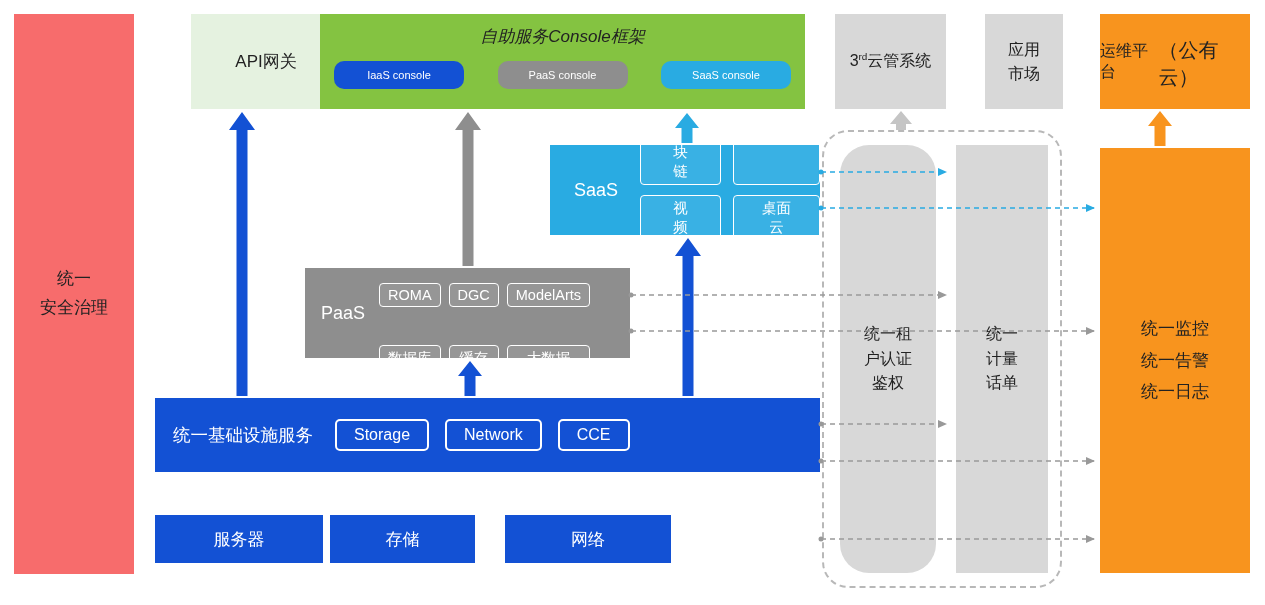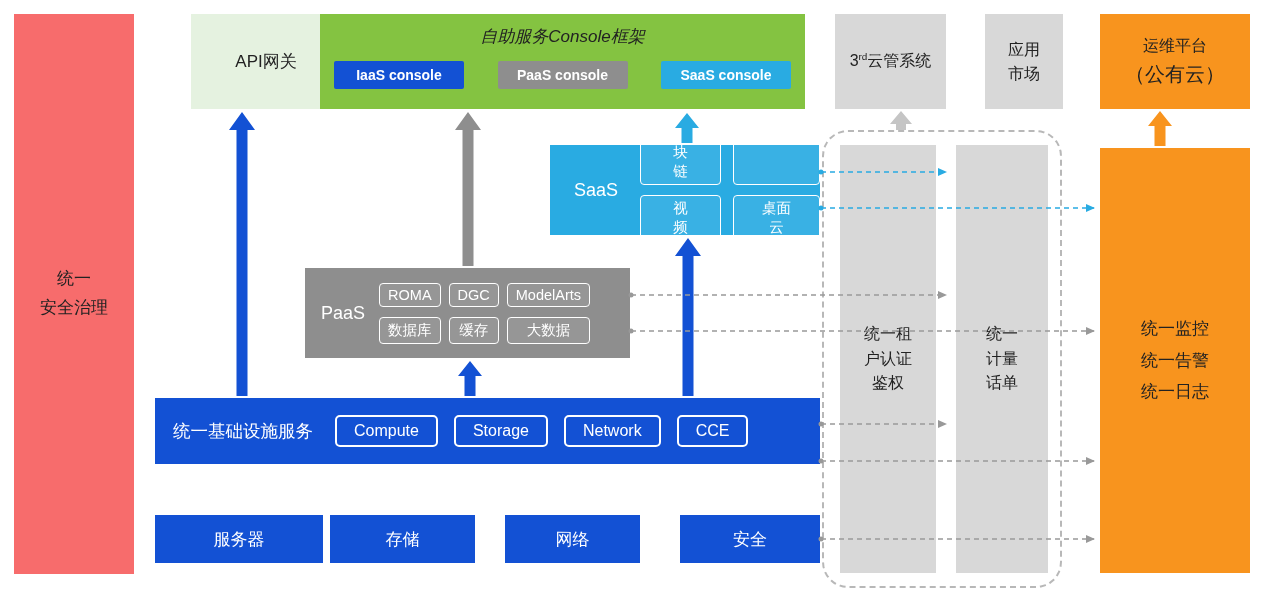--- a/index.html
+++ b/index.html
@@ -12,49 +12,49 @@
   .canvas{position:relative;width:1265px;height:605px;background:#fff;overflow:hidden;}
   .box{position:absolute;display:flex;align-items:center;justify-content:center;color:var(--text_dark);}
   .pre{white-space:pre-line;text-align:center;}
 
   #sec{left:14px;top:14px;width:120px;height:560px;background:var(--red);font-size:17px;line-height:1.7;}
   #api{left:155px;top:14px;width:150px;height:95px;background:var(--pale_green);font-size:17px;margin-left:36px;}
 
   #console{left:320px;top:14px;width:485px;height:95px;background:var(--green);flex-direction:column;justify-content:flex-start;}
   .console-title{margin-top:11px;font-size:17px;color:var(--text_dark);font-style:italic;}
   .console-btns{display:flex;justify-content:space-between;width:100%;padding:0 14px;margin-top:13px;}
-  .cbtn{width:130px;height:28px;display:flex;align-items:center;justify-content:center;color:#fff;font-size:14px;border-radius:2px;font-weight:bold;}
+  .cbtn{width:130px;height:28px;display:flex;align-items:center;justify-content:center;color:#fff;font-size:11px;border-radius:10px;}
   .cbtn.iaas{background:var(--blue);} .cbtn.paas{background:var(--gray_box);} .cbtn.saas{background:var(--cyan);text-align:right;}
 
   #cms{left:835px;top:14px;width:111px;height:95px;background:var(--light_gray);font-size:16px;}
   #cms sup{font-size:0.62em;vertical-align:super;}
   #market{left:985px;top:14px;width:78px;height:95px;background:var(--light_gray);font-size:16px;line-height:1.5;}
-  #om{left:1100px;top:14px;width:150px;height:95px;background:var(--orange);flex-direction:column;}
+  #om{left:1100px;top:14px;width:150px;height:95px;background:var(--orange);flex-direction:row;}
   .om1{font-size:16px;} .om2{font-size:20px;margin-top:4px;}
 
   #saasbox{left:550px;top:145px;width:270px;height:90px;background:var(--cyan);justify-content:flex-start;}
   .saas-label{margin-left:24px;color:#fff;font-size:18px;}
   .grid2{margin-left:22px;display:grid;grid-template-columns:auto auto;gap:10px 12px;}
   .chip{border:1.5px solid #fff;border-radius:4px;color:#fff;font-size:14.5px;padding:3px 26px;text-align:center;background:rgba(255,255,255,.08);}
 
   #paasbox{left:305px;top:268px;width:325px;height:90px;background:var(--gray_box);justify-content:flex-start;}
   .paas-label{margin-left:16px;color:#fff;font-size:18px;}
   .grid3{margin-left:14px;display:grid;grid-template-columns:auto auto auto;gap:10px 8px;}
-  .grid3 .chip{padding:3px 8px;}
+  .grid3 .chip{padding:3px 8px;margin-top:28px;}
 
-  #infra{left:155px;top:398px;width:665px;height:66px;background:var(--blue);justify-content:flex-start;}
+  #infra{left:155px;top:398px;width:665px;height:74px;background:var(--blue);justify-content:flex-start;}
   .infra-label{margin-left:18px;color:#fff;font-size:17.5px;}
   .infra-chips{display:flex;gap:16px;margin-left:22px;}
   .chip-lg{border:2px solid #fff;border-radius:5px;color:#fff;font-size:16px;padding:5px 17px;}
 
   .hw{top:515px;height:48px;background:var(--blue);color:#fff;font-size:17px;}
-  #hw0{left:155px;width:168px;} #hw1{left:330px;width:145px;} #hw2{left:505px;width:135px;} #hw3{left:680px;width:140px;}
+  #hw0{left:155px;width:168px;} #hw1{left:330px;width:145px;} #hw2{left:505px;width:166px;} #hw3{left:680px;width:140px;}
 
   #group{position:absolute;left:822px;top:130px;width:240px;height:458px;border:2px dashed #B8B8B8;border-radius:26px;}
-  #auth{left:840px;top:145px;width:96px;height:428px;background:var(--light_gray);font-size:16px;line-height:1.55;}
+  #auth{left:840px;top:145px;width:96px;height:428px;background:var(--light_gray);font-size:16px;line-height:1.55;border-radius:29px;}
   #meter{left:956px;top:145px;width:92px;height:428px;background:var(--light_gray);font-size:16px;line-height:1.55;}
   #monitor{left:1100px;top:148px;width:150px;height:425px;background:var(--orange);font-size:17px;line-height:1.85;}
 
   svg.overlay{position:absolute;left:0;top:0;z-index:20;pointer-events:none;}
   .fill-blue{fill:var(--blue);} .fill-gray{fill:var(--gray_box);} .fill-cyan{fill:var(--cyan);}
   .fill-lgray{fill:var(--arrow_light_gray);} .fill-orange{fill:var(--orange);}
   .dash{fill:none;stroke-dasharray:5 4;stroke-width:1.6px;}
   .s-cyan{stroke:var(--cyan);} .s-gray{stroke:var(--dash_gray);}
   .mk-cyan{fill:var(--cyan);} .mk-gray{fill:var(--dash_gray);}
   .d-cyan{fill:var(--cyan);} .d-gray{fill:var(--dash_gray);}
@@ -114,31 +114,29 @@
       <div class="chip">ModelArts</div>
       <div class="chip">数据库</div>
       <div class="chip">缓存</div>
       <div class="chip">大数据</div>
     </div>
   </div>
 
   <div class="box" id="infra">
     <span class="infra-label">统一基础设施服务</span>
     <div class="infra-chips">
-      <div class="chip-lg">Compute</div>
       <div class="chip-lg">Storage</div>
       <div class="chip-lg">Network</div>
       <div class="chip-lg">CCE</div>
     </div>
   </div>
 
   <div class="box hw" id="hw0">服务器</div>
   <div class="box hw" id="hw1">存储</div>
   <div class="box hw" id="hw2">网络</div>
-  <div class="box hw" id="hw3">安全</div>
 
   <div id="group"></div>
 
   <div class="box" id="auth">
     <span class="pre">统一租
 户认证
 鉴权</span>
   </div>
 
   <div class="box" id="meter">

